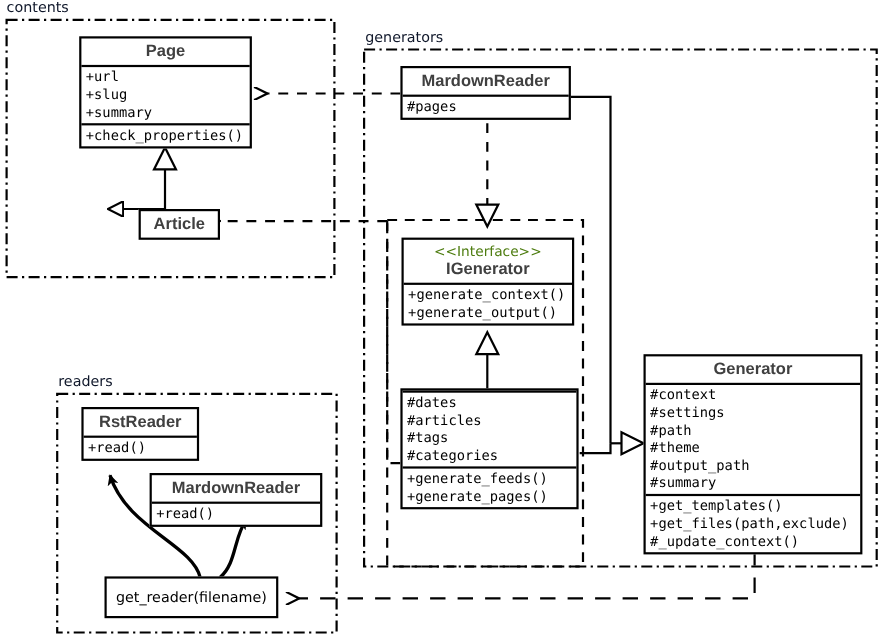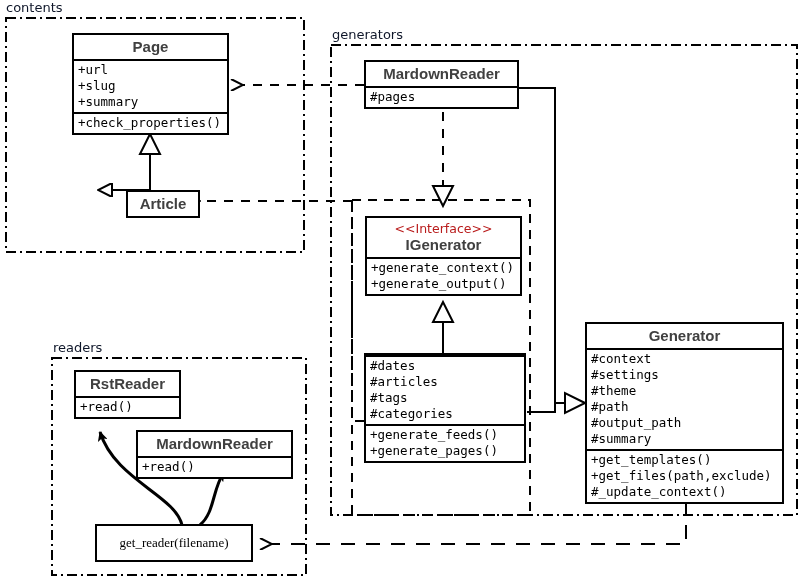--- a/index.html
+++ b/index.html
@@ -39,21 +39,21 @@
     padding: 3px 6px 4px 6px;
     color: #404040;
     white-space: nowrap;
   }
   .uml-stereotype {
     text-align: center;
     font-size: 12.5px;
     font-weight: normal;
     font-family: "DejaVu Sans", sans-serif;
     padding: 3px 6px 0 6px;
-    color: #b91c1c;
+    color: #4d7c0f;
     white-space: nowrap;
   }
   .uml-stereotype + .uml-name {
     padding-top: 0;
   }
   .uml-divider {
     border-top: 2px solid #000;
   }
   .uml-compartment {
     padding: 1px 3px 2px 4px;
@@ -211,22 +211,22 @@
       <div class="uml-member">+generate_feeds()</div>
       <div class="uml-member">+generate_pages()</div>
     </div>
   </div>
 
   <div class="uml-class" style="left:585px; top:322px; width:199px;">
     <div class="uml-name">Generator</div>
     <div class="uml-divider uml-compartment">
       <div class="uml-member">#context</div>
       <div class="uml-member">#settings</div>
+      <div class="uml-member">#path</div>
       <div class="uml-member">#theme</div>
-      <div class="uml-member">#path</div>
       <div class="uml-member">#output_path</div>
       <div class="uml-member">#summary</div>
     </div>
     <div class="uml-divider uml-compartment">
       <div class="uml-member">+get_templates()</div>
       <div class="uml-member">+get_files(path,exclude)</div>
       <div class="uml-member">#_update_context()</div>
     </div>
   </div>
 
@@ -237,17 +237,17 @@
     </div>
   </div>
 
   <div class="uml-class" style="left:136px; top:430px; width:157px;">
     <div class="uml-name">MardownReader</div>
     <div class="uml-divider uml-compartment">
       <div class="uml-member">+read()</div>
     </div>
   </div>
 
-  <div class="uml-class uml-plain" style="left:95px; top:524px; width:158px; height:38px;font-family:Liberation Serif, serif;">
+  <div class="uml-class uml-plain" style="left:95px; top:524px; width:158px; height:38px;">
     <span>get_reader(filename)</span>
   </div>
 
 </div>
 
 </body></html>

